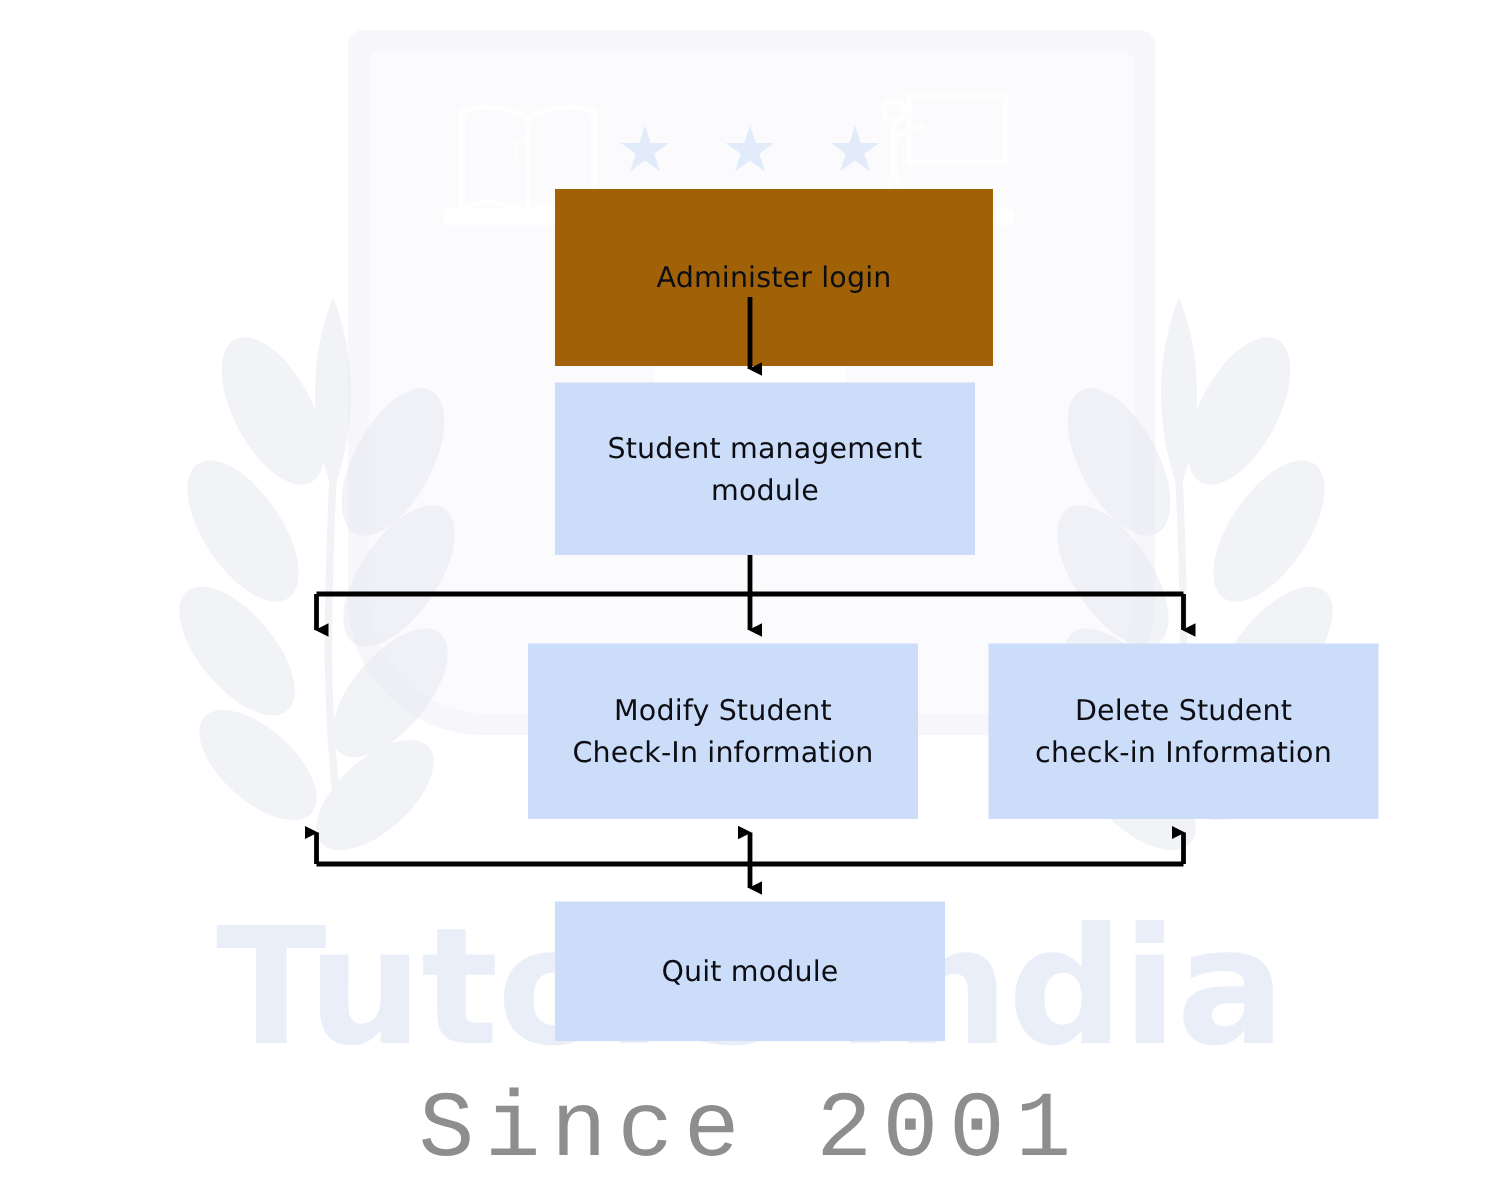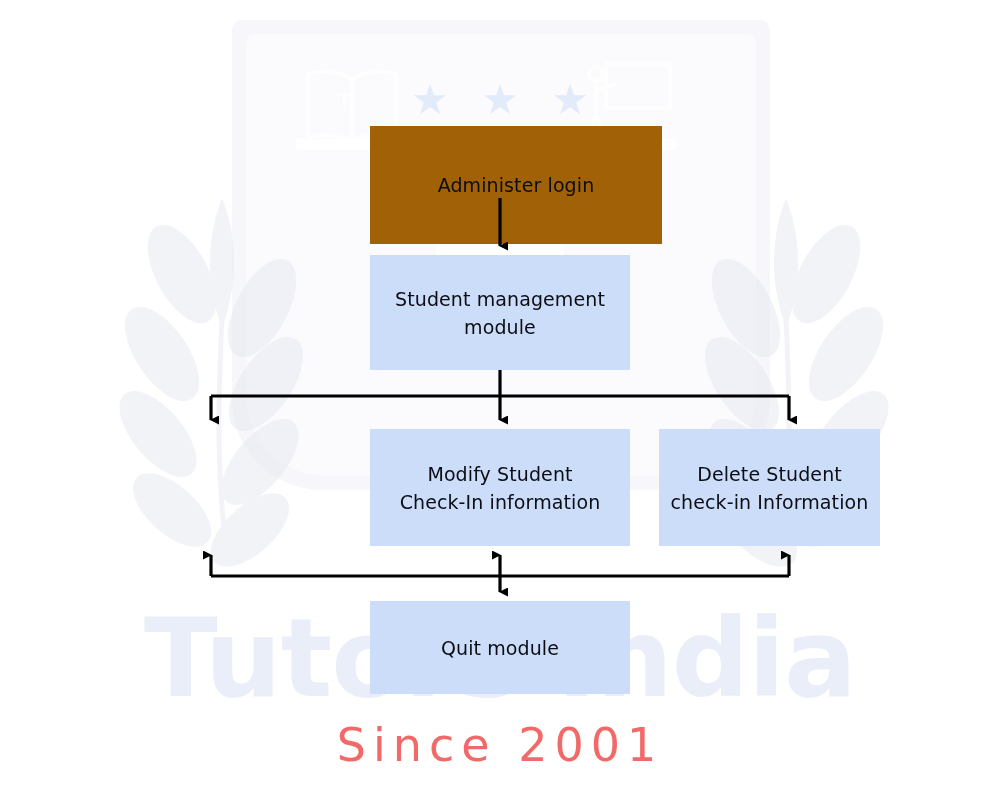--- a/index.html
+++ b/index.html
@@ -120,25 +120,26 @@
   .wm-word.main {
     top: 596px;
     font-size: 108px;
     font-weight: 700;
     letter-spacing: -1px;
     color: #dfe6f6;
     opacity: .65;
   }
   .wm-word.sub {
     top: 718px;
-    font-size: 46px;
+    font-size: 62px;
     font-weight: 400;
     letter-spacing: 7px;
-    color: #ef4444;
+    color: #737373;
     opacity: .8;
+    font-family: Liberation Mono, monospace;
   }
 
   
   .flow-layer {
     position: absolute;
     inset: 0;
     z-index: 2;
   }
 
   .node {
@@ -262,29 +263,29 @@
         <path d="M 211 576 L 211 555" stroke="#000000" marker-end="url(#arrowhead)"></path>
         <path d="M 789 576 L 789 555" stroke="#000000" marker-end="url(#arrowhead)"></path>
         <path d="M 500 555 L 500 592" stroke="#000000" marker-end="url(#arrowhead)" marker-start="url(#arrowhead)"></path>
       </g>
   </svg>
 
   <div class="flow-layer" id="node-layer">
       <div class="node" style="left: 370px; top: 80px; width: 292px; height: 118px; background: #a16207; margin-top: 46px;">
         <div class="node-label">Administer login</div>
       </div>
-      <div class="node" style="left: 370px; top: 255px; width: 260px; height: 115px; background: rgb(203, 221, 249);">
+      <div class="node" style="left: 370px; top: 255px; width: 280px; height: 115px; background: rgb(203, 221, 249);">
         <div class="node-label">Student management
 module</div>
       </div>
-      <div class="node" style="left: 370px; top: 429px; width: 260px; height: 117px; background: rgb(203, 221, 249);">
+      <div class="node" style="left: 352px; top: 429px; width: 260px; height: 117px; background: rgb(203, 221, 249);">
         <div class="node-label">Modify Student
 Check-In information</div>
       </div>
-      <div class="node" style="left: 659px; top: 429px; width: 221px; height: 117px; background: rgb(203, 221, 249);">
+      <div class="node" style="left: 659px; top: 429px; width: 260px; height: 117px; background: rgb(203, 221, 249);">
         <div class="node-label">Delete Student
 check-in Information</div>
       </div>
       <div class="node" style="left: 370px; top: 601px; width: 260px; height: 93px; background: rgb(203, 221, 249);">
         <div class="node-label">Quit module</div>
       </div>
     </div>
 
 </div>
 

